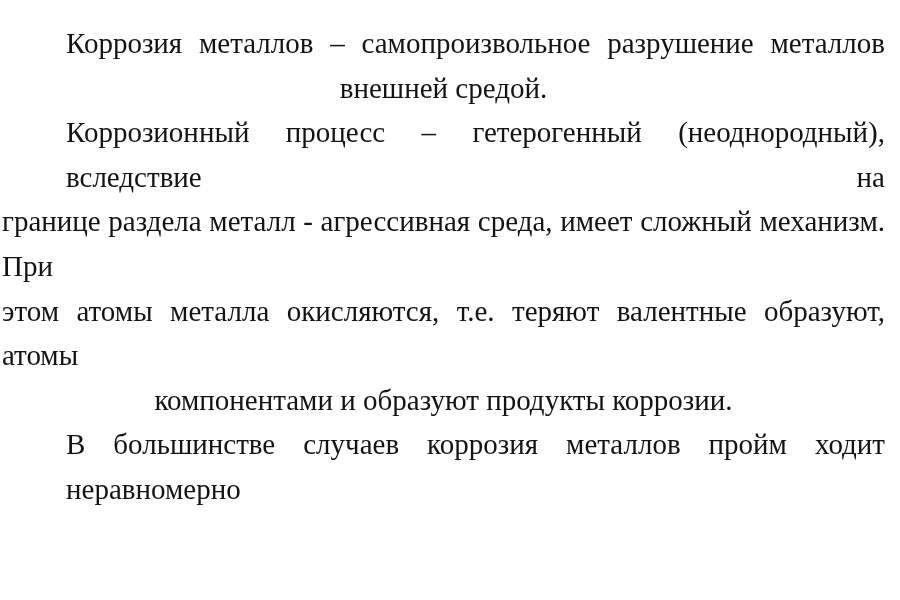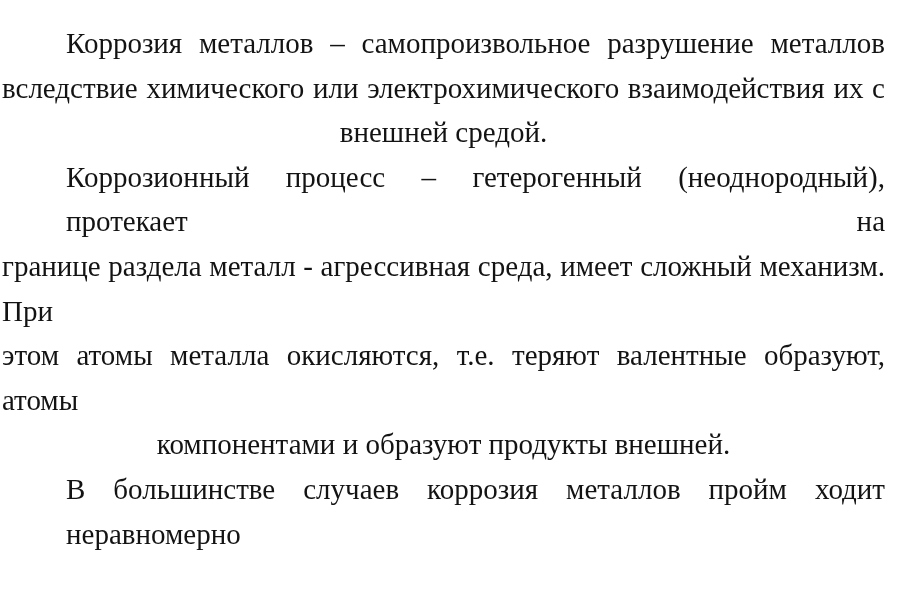--- a/index.html
+++ b/index.html
@@ -36,26 +36,25 @@
     padding-left: 64px;
   }
 </style>
 </head>
 <body>
 
 <div class="doc">
   <div>
       <div class="para">
         <div class="line j ind">Коррозия металлов – самопроизвольное разрушение металлов</div>
-        <div class="line j">вследствие химического или электрохимического взаимодействия их с</div>
         <div class="line">внешней средой.</div>
       </div>
       <div class="para">
-        <div class="line j ind">Коррозионный процесс – гетерогенный (неоднородный), протекает на</div>
+        <div class="line j ind">Коррозионный процесс – гетерогенный (неоднородный), вследствие на</div>
         <div class="line j">границе раздела металл - агрессивная среда, имеет сложный механизм. При</div>
         <div class="line j">этом атомы металла окисляются, т.е. теряют валентные образуют, атомы</div>
-        <div class="line">компонентами и образуют продукты внешней.</div>
+        <div class="line">компонентами и образуют продукты коррозии.</div>
       </div>
       <div class="para">
         <div class="line j ind">В большинстве случаев коррозия металлов пройм ходит неравномерно</div>
       </div>
     </div>
 </div>
 
 </body></html>

